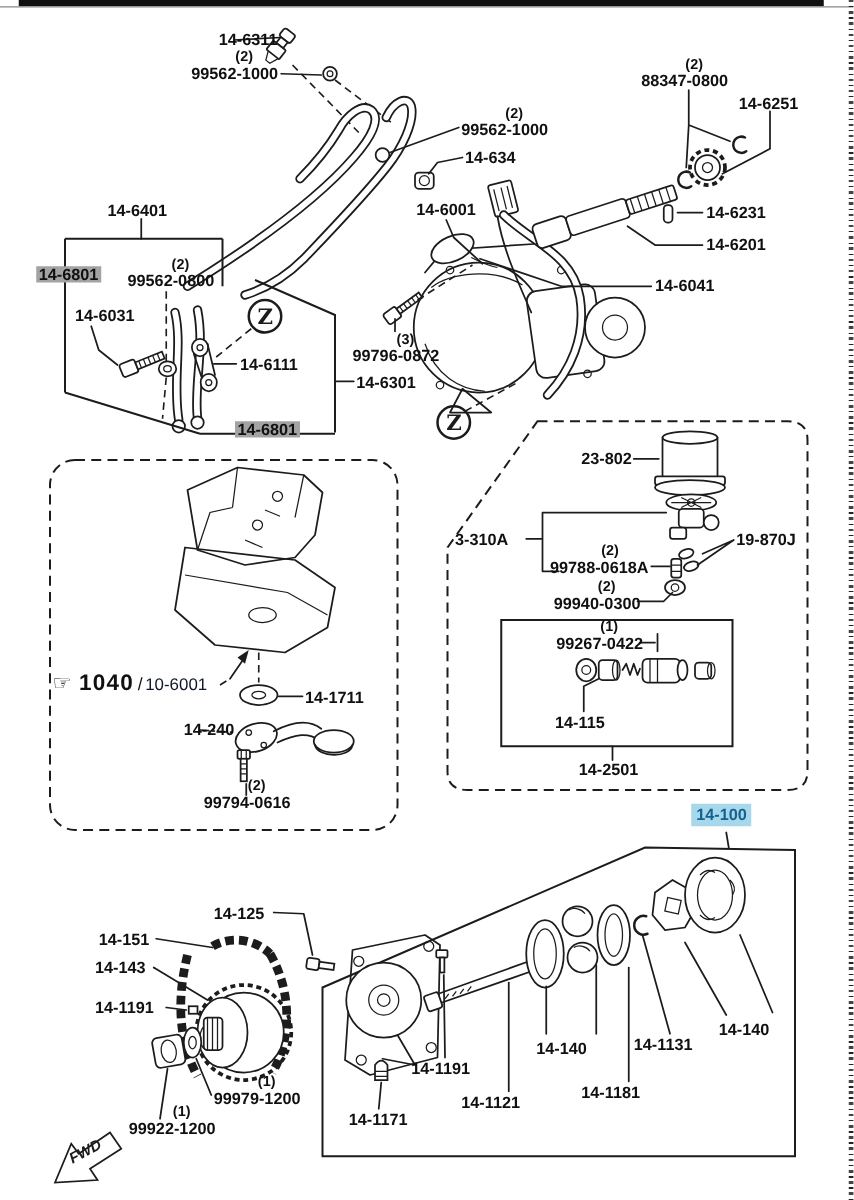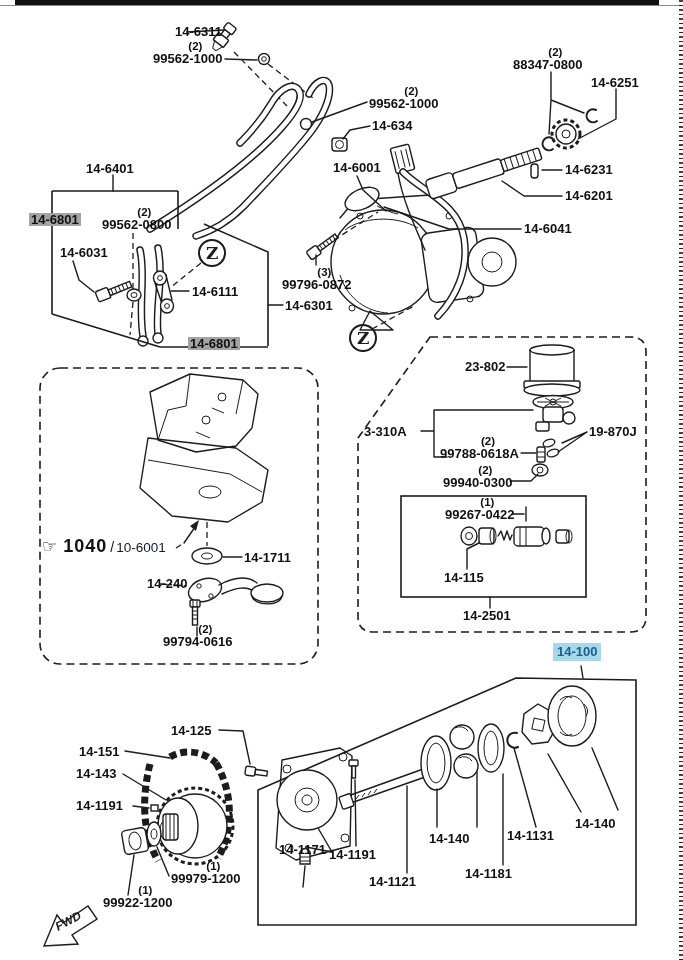--- a/index.html
+++ b/index.html
@@ -422,21 +422,21 @@
       <div class="plabel" style="left: 244px; top: 551px;"><span class="num">14-1711</span></div>
       <div class="plabel" style="left: 111px; top: 577px; margin-left: 36px;"><span class="num">14-240</span></div>
       <div class="plabel" style="left: 163px; top: 623px;"><span class="qty">(2)</span><span class="num">99794-0616</span></div>
       <div class="plabel hl" style="left: 553px; top: 645px;"><span class="num">14-100</span></div>
       <div class="plabel" style="left: 171px; top: 724px;"><span class="num">14-125</span></div>
       <div class="plabel" style="left: 79px; top: 745px;"><span class="num">14-151</span></div>
       <div class="plabel" style="left: 76px; top: 767px;"><span class="num">14-143</span></div>
       <div class="plabel" style="left: 76px; top: 799px;"><span class="num">14-1191</span></div>
       <div class="plabel" style="left: 171px; top: 860px;"><span class="qty">(1)</span><span class="num">99979-1200</span></div>
       <div class="plabel" style="left: 103px; top: 884px;"><span class="qty">(1)</span><span class="num">99922-1200</span></div>
-      <div class="plabel" style="left: 279px; top: 843px;"><span class="num">14-1171</span></div>
+      <div class="plabel" style="left: 279px; top: 889px;"><span class="num">14-1171</span></div>
       <div class="plabel" style="left: 329px; top: 848px;"><span class="num">14-1191</span></div>
       <div class="plabel" style="left: 369px; top: 875px;"><span class="num">14-1121</span></div>
       <div class="plabel" style="left: 465px; top: 867px;"><span class="num">14-1181</span></div>
       <div class="plabel" style="left: 507px; top: 829px;"><span class="num">14-1131</span></div>
       <div class="plabel" style="left: 429px; top: 832px;"><span class="num">14-140</span></div>
       <div class="plabel" style="left: 575px; top: 817px;"><span class="num">14-140</span></div>
     </div>
 </div>
 
 </body></html>

